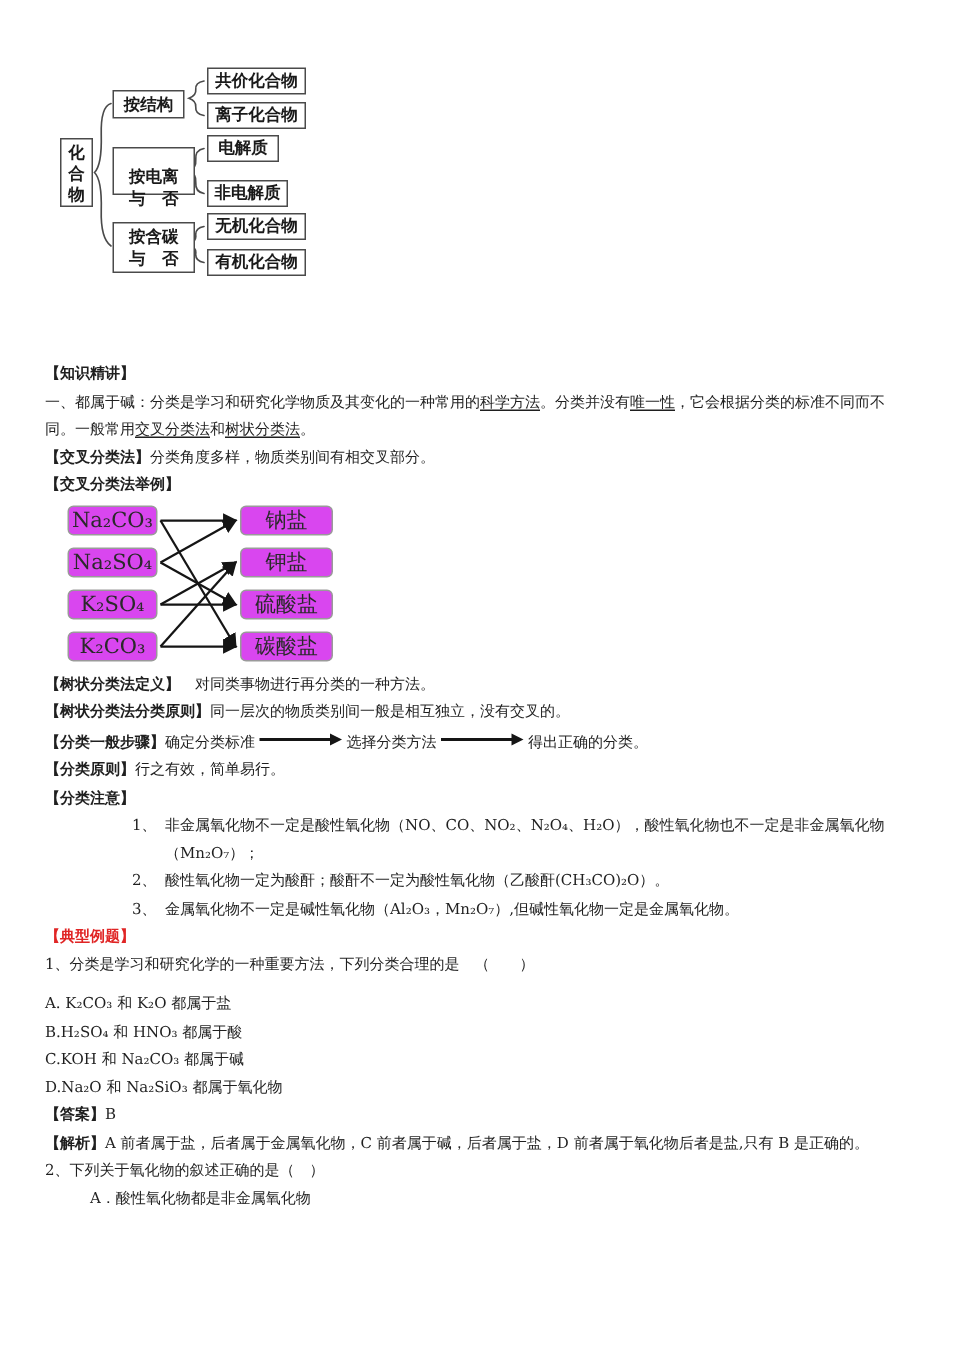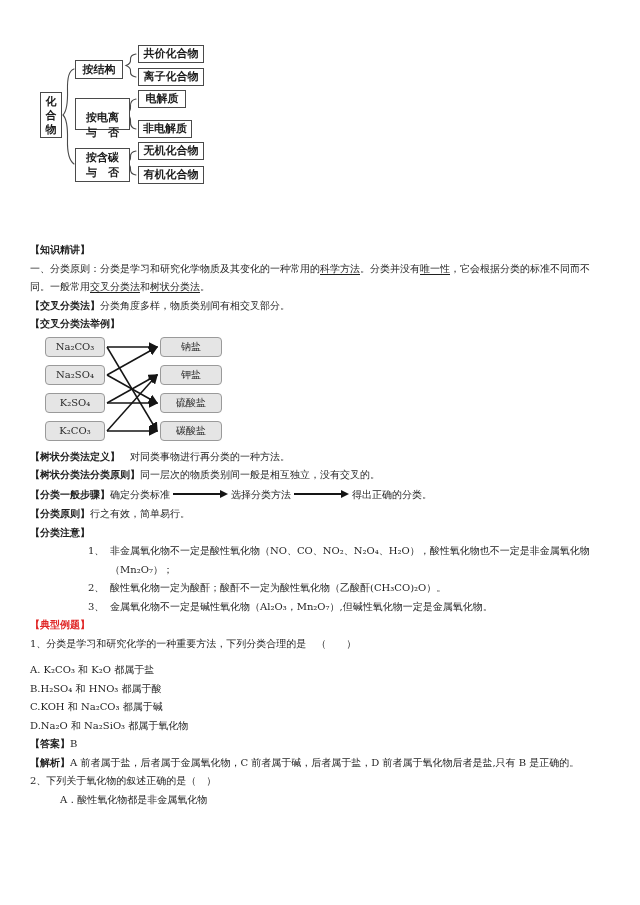--- a/index.html
+++ b/index.html
@@ -24,22 +24,22 @@
   .t-l2{left:108px;top:28px;width:66px;}
   .t-l3{left:108px;top:50px;width:48px;}
   .t-l4{left:108px;top:80px;width:54px;}
   .t-l5{left:108px;top:102px;width:66px;}
   .t-l6{left:108px;top:126px;width:66px;}
   .tree svg{position:absolute;left:0;top:0;}
   .brace{stroke:#4a4a4a;stroke-width:1.1;fill:none;stroke-linecap:round;}
   
   .cross{position:absolute;left:38px;top:332px;width:200px;height:118px;}
   .cross .cbox{
-    position:absolute;border:1px solid #9a9a9a;border-radius:4px;background:#e5e5e5;
-    font-size:10px;text-align:center;height:20px;line-height:18px;
+    position:absolute;border:1px solid #9a9a9a;border-radius:4px;background:#d946ef;
+    font-size:14px;text-align:center;height:20px;line-height:18px;
     color:#2a2a2a;box-sizing:border-box;
   }
   .c-left{left:7px;width:60px;}
   .c-right{left:122px;width:62px;}
   .cr0{top:5px;} .cr1{top:33px;} .cr2{top:61px;} .cr3{top:89px;}
   .cross svg{position:absolute;left:0;top:0;}
   .cross-link{stroke:#151515;stroke-width:1.5;}
   
   .doc{position:absolute;left:30px;right:32px;top:241px;font-size:10px;line-height:18.5px;}
   .doc p{margin:0;}
@@ -111,21 +111,21 @@
   <div class="cbox c-right cr0">钠盐</div>
   <div class="cbox c-right cr1">钾盐</div>
   <div class="cbox c-right cr2">硫酸盐</div>
   <div class="cbox c-right cr3">碳酸盐</div>
 </div>
 
 <div class="doc">
 
   <p><span class="lbl">【知识精讲】</span></p>
 
-  <p><span>一、分类原则：分类是学习和研究化学物质及其变化的一种常用的</span><span class="u">科学方法</span><span>。分类并没有</span><span class="u">唯一性</span><span>，它会根据分类的标准不同而不同。一般常用</span><span class="u">交叉分类法</span><span>和</span><span class="u">树状分类法</span><span>。</span></p>
+  <p><span>一、都属于碱：分类是学习和研究化学物质及其变化的一种常用的</span><span class="u">科学方法</span><span>。分类并没有</span><span class="u">唯一性</span><span>，它会根据分类的标准不同而不同。一般常用</span><span class="u">交叉分类法</span><span>和</span><span class="u">树状分类法</span><span>。</span></p>
 
   <p><span class="lbl">【交叉分类法】</span><span>分类角度多样，物质类别间有相交叉部分。</span></p>
 
   <p><span class="lbl">【交叉分类法举例】</span></p>
 
   <div class="diagram-spacer"></div>
 
   <p><span class="lbl">【树状分类法定义】</span><span>　对同类事物进行再分类的一种方法。</span></p>
 
   <p><span class="lbl">【树状分类法分类原则】</span><span>同一层次的物质类别间一般是相互独立，没有交叉的。</span></p>

